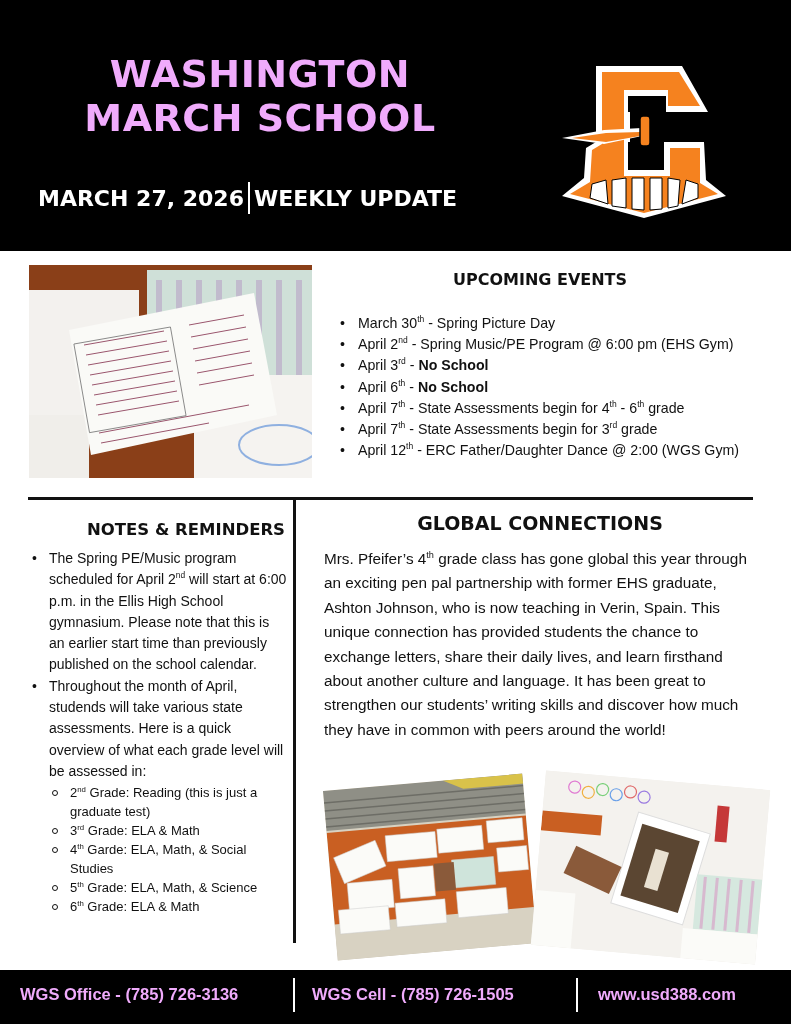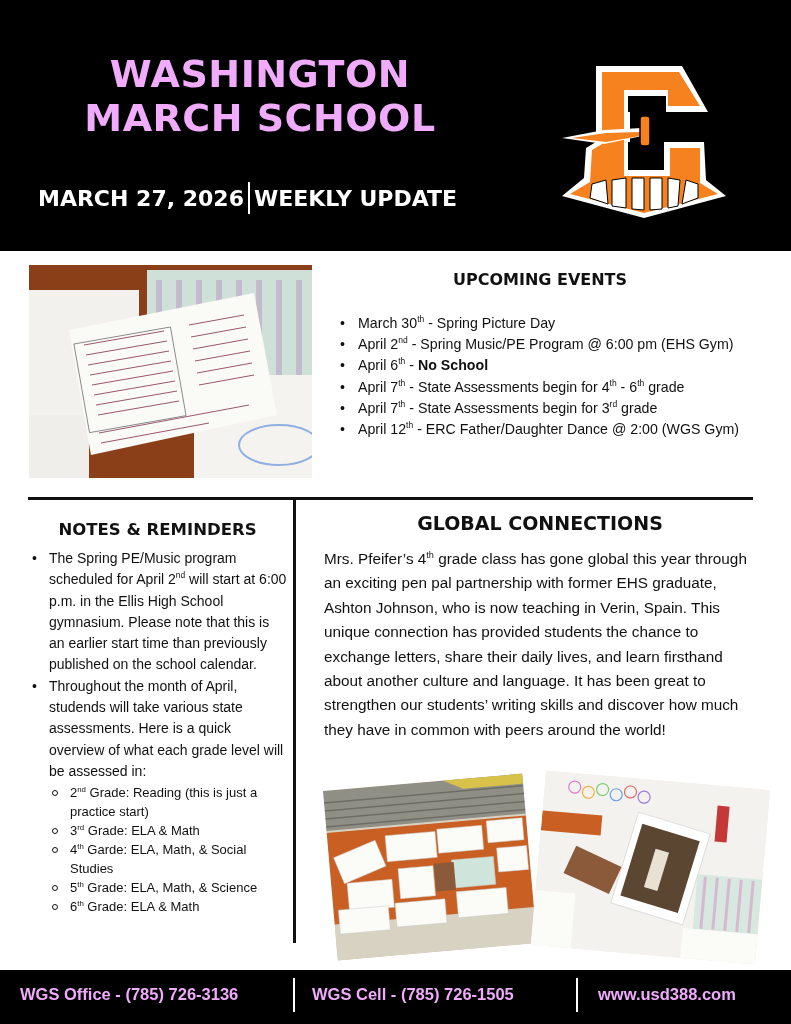--- a/index.html
+++ b/index.html
@@ -26,21 +26,21 @@
   .events-list li { position: relative; padding-left: 18px; font-size: 14.2px; line-height: 21.2px; white-space: nowrap; }
   .events-list li::before { content: "\2022"; position: absolute; left: 0; top: 0; }
   sup { font-size: 0.6em; vertical-align: super; line-height: 0; }
   b { font-weight: bold; }
 
   
   .hdivider { position: absolute; left: 28px; top: 497px; width: 725px; height: 3px; background: #111; }
   .vdivider { position: absolute; left: 293px; top: 500px; width: 3px; height: 443px; background: #111; }
 
   
-  .notes-title { position: absolute; left: 30px; top: 520px; width: 255px; text-align: center;
+  .notes-title { position: absolute; left: 30px; top: 520px; width: 255px; text-align: right;
                  font-family: "DejaVu Sans", sans-serif; font-weight: bold; font-size: 16.5px; }
   .notes { position: absolute; left: 30px; top: 548px; width: 258px; list-style: none; }
   .notes > li { position: relative; padding-left: 19px; font-size: 14px; line-height: 21.3px; }
   .notes > li::before { content: "\2022"; position: absolute; left: 2px; top: 0; }
   .sublist { list-style: none; margin-top: 1px; }
   .sublist li { position: relative; padding-left: 21px; font-size: 13px; line-height: 19px; }
   .sublist li::before { content: ""; position: absolute; left: 3px; top: 7px; width: 4px; height: 4px; border: 1px solid #111; border-radius: 50%; }
 
   
   .global-title { position: absolute; left: 310px; top: 512px; width: 460px; text-align: center;
@@ -131,35 +131,36 @@
         <line x1="72" y1="178" x2="180" y2="158"></line>
     </g>
     <rect x="52" y="70" width="98" height="90" fill="none" stroke="#777" stroke-width="0.8" transform="rotate(-10 100 115)"></rect>
   </svg>
 </div>
 
 <div class="events-title">UPCOMING EVENTS</div>
 <ul class="events-list">
   <li><span>March 30</span><sup>th</sup><span> - Spring Picture Day</span></li>
   <li><span>April 2</span><sup>nd</sup><span> - Spring Music/PE Program @ 6:00 pm (EHS Gym)</span></li>
+  <li><span>April 3</span><sup>rd</sup><span> - </span><b>No School</b></li>
   <li><span>April 6</span><sup>th</sup><span> - </span><b>No School</b></li>
   <li><span>April 7</span><sup>th</sup><span> - State Assessments begin for 4</span><sup>th</sup><span> - 6</span><sup>th</sup><span> grade</span></li>
   <li><span>April 7</span><sup>th</sup><span> - State Assessments begin for 3</span><sup>rd</sup><span> grade</span></li>
   <li><span>April 12</span><sup>th</sup><span> - ERC Father/Daughter Dance @ 2:00 (WGS Gym)</span></li>
 </ul>
 
 <div class="hdivider"></div>
 <div class="vdivider"></div>
 
 <div class="notes-title">NOTES &amp; REMINDERS</div>
 <ul class="notes">
   <li><span>The Spring PE/Music program scheduled for April 2</span><sup>nd</sup><span> will start at 6:00 p.m. in the Ellis High School gymnasium. Please note that this is an earlier start time than previously published on the school calendar.</span></li>
   <li><span>Throughout the month of April, studends will take various state assessments. Here is a quick overview of what each grade level will be assessed in:</span>
     <ul class="sublist">
-      <li><span>2</span><sup>nd</sup><span> Grade: Reading (this is just a practice start)</span></li>
+      <li><span>2</span><sup>nd</sup><span> Grade: Reading (this is just a graduate test)</span></li>
       <li><span>3</span><sup>rd</sup><span> Grade: ELA &amp; Math</span></li>
       <li><span>4</span><sup>th</sup><span> Garde: ELA, Math, &amp; Social Studies</span></li>
       <li><span>5</span><sup>th</sup><span> Grade: ELA, Math, &amp; Science</span></li>
       <li><span>6</span><sup>th</sup><span> Grade: ELA &amp; Math</span></li>
     </ul>
   </li>
 </ul>
 
 <div class="global-title">GLOBAL CONNECTIONS</div>
 <p class="global-body"><span>Mrs. Pfeifer’s 4</span><sup>th</sup><span> grade class has gone global this year through an exciting pen pal partnership with former EHS graduate, Ashton Johnson, who is now teaching in Verin, Spain. This unique connection has provided students the chance to exchange letters, share their daily lives, and learn firsthand about another culture and language. It has been great to strengthen our students’ writing skills and discover how much they have in common with peers around the world!</span></p>

